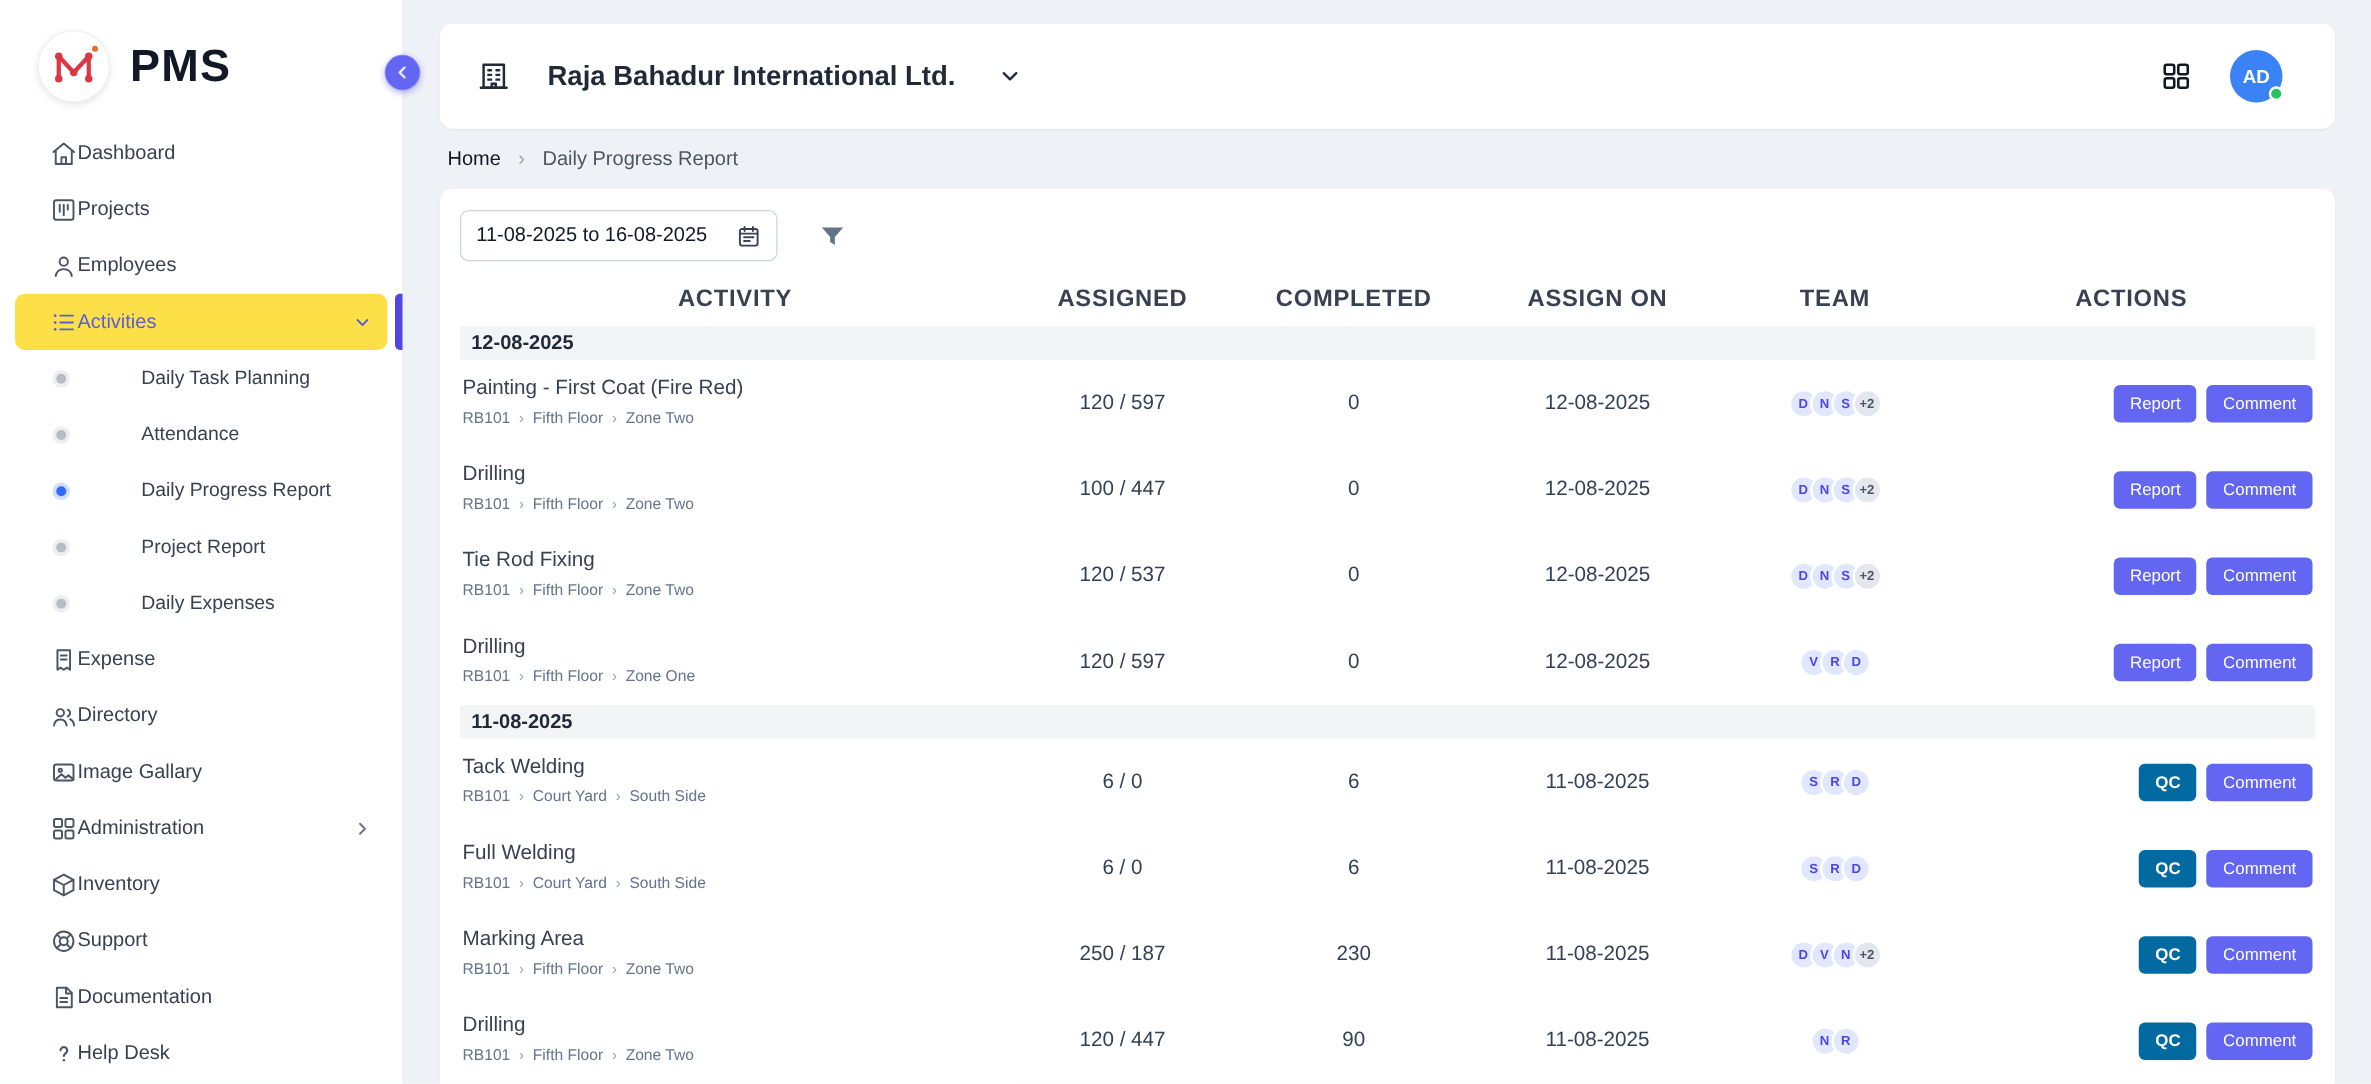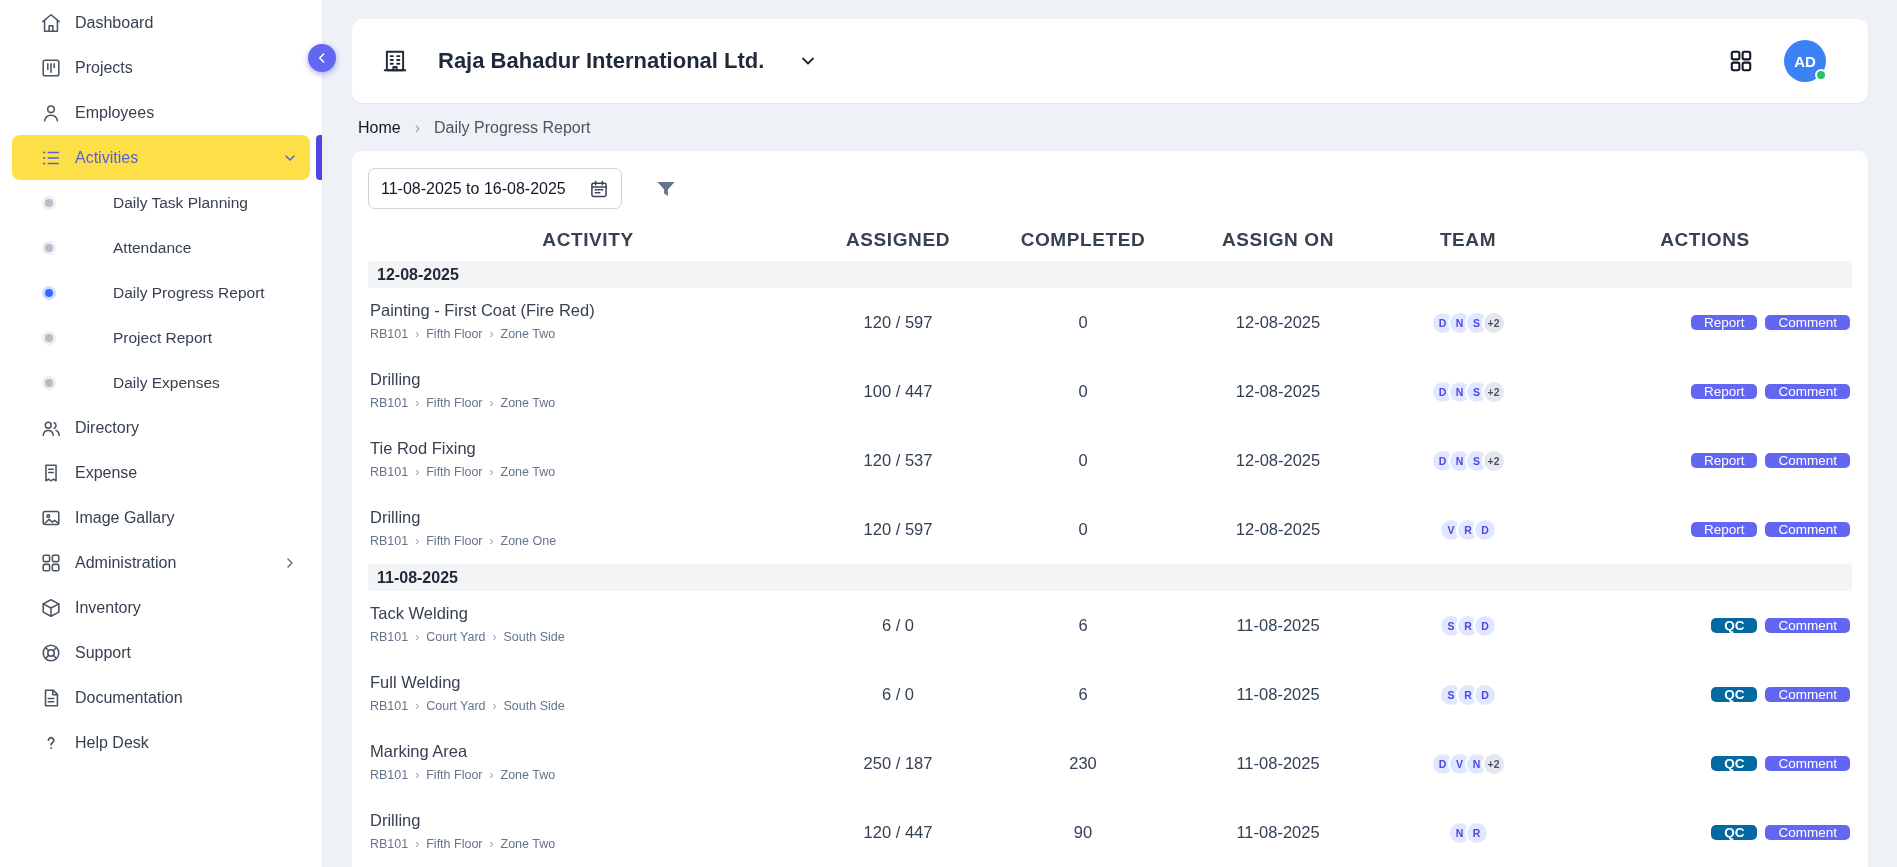--- a/index.html
+++ b/index.html
@@ -13,21 +13,21 @@
   .logo-badge svg { width:44px; height:44px; }
   .logo-text { font-size:36px; font-weight:700; color:#111827; letter-spacing:1px; }
 
   .collapse-btn { position:fixed; left:308px; top:44px; width:28px; height:28px; border-radius:50%; background:#6366f1; border:none; color:#fff; z-index:30; display:flex; align-items:center; justify-content:center; cursor:pointer; box-shadow:0 2px 6px rgba(79,70,229,.45); }
   .collapse-btn svg { width:16px; height:16px; }
 
   .nav { position:relative; padding-bottom:6px; }
   .nav-item { display:flex; align-items:center; height:45px; margin:0 12px; padding:0 12px 0 28px; border-radius:8px; font-size:16px; color:#374151; cursor:pointer; }
   .nav-item .nav-icon { width:22px; height:22px; color:#4b5563; flex:0 0 22px; display:flex; align-items:center; justify-content:center; }
   .nav-item .nav-icon svg { width:22px; height:22px; }
-  .nav-item .nav-label { margin-left:13px; white-space:nowrap; }
+  .nav-item .nav-label { white-space:nowrap; }
   .nav-item .nav-chev { margin-left:auto; width:16px; height:16px; color:#6b7280; display:flex; }
   .nav-item .nav-chev svg { width:16px; height:16px; }
   .nav-item.active { background:#fde047; color:#5a5fd8; }
   .nav-item.active .nav-icon, .nav-item.active .nav-chev { color:#5a5fd8; }
   .active-bar { position:absolute; right:0; width:6px; height:45px; background:#4f46e5; border-radius:4px 0 0 4px; }
 
   .nav-sub { display:flex; align-items:center; height:45px; padding-left:45px; font-size:15.5px; color:#374151; cursor:pointer; }
   .sub-dot { width:8px; height:8px; border-radius:50%; background:#b7bcc6; box-shadow:0 0 0 3px rgba(183,188,198,.25); flex:0 0 8px; }
   .sub-dot.dot-active { background:#2f6bff; box-shadow:0 0 0 3px rgba(47,107,255,.22); }
   .nav-sub .sub-label { margin-left:60px; white-space:nowrap; }
@@ -69,28 +69,46 @@
   .cell-activity { height:100%; padding:12px 10px 0 2px; }
   .activity-title { font-size:16.5px; color:#374151; line-height:20px; white-space:nowrap; }
   .activity-path { margin-top:7px; font-size:12.5px; color:#64748b; display:flex; align-items:center; gap:7px; }
   .path-sep { color:#94a3b8; font-size:12px; }
   .cell-num { text-align:center; font-size:16.5px; color:#334155; }
   .cell-team { display:flex; align-items:center; justify-content:center; }
   .chip { width:24px; height:24px; border-radius:50%; background:#e0e7ff; color:#4f46e5; font-size:10.5px; font-weight:700; display:flex; align-items:center; justify-content:center; border:2px solid #fff; margin-left:-7px; cursor:default; }
   .chip:first-child { margin-left:0; }
   .chip.extra { background:#e4e7ee; color:#4b5563; }
   .cell-actions { display:flex; justify-content:flex-end; gap:8px; padding-right:2px; }
-  .btn { border:none; border-radius:5px; height:15px; padding:0 13px; color:#fff; font-size:13.5px; font-family:inherit; cursor:pointer; }
+  .btn { border:none; border-radius:5px; height:30px; padding:0 13px; color:#fff; font-size:13.5px; font-family:inherit; cursor:pointer; }
   .btn-report, .btn-comment { background:#6366f1; }
   .btn-qc { background:#0369a1; font-weight:700; }
 </style>
 </head>
 <body>
 
 <aside class="sidebar">
+  <div class="logo-row">
+    <div class="logo-badge">
+      <svg viewBox="0 0 44 44">
+        <g stroke="#d93844" stroke-width="3.4" stroke-linecap="round" fill="none">
+          <path d="M10 32V14M10 14l12 13M34 14L22 27M34 14v18"></path>
+        </g>
+        <g fill="#d93844">
+          <circle cx="10" cy="32" r="3"></circle>
+            <circle cx="10" cy="14" r="3"></circle>
+            <circle cx="22" cy="27" r="3"></circle>
+            <circle cx="34" cy="14" r="3"></circle>
+            <circle cx="34" cy="32" r="3"></circle>
+        </g>
+        <circle cx="39" cy="8" r="2.4" fill="#f26722"></circle>
+      </svg>
+    </div>
+    <div class="logo-text">PMS</div>
+  </div>
   <nav class="nav">
       <div class="nav-item">
         <span class="nav-icon">
           <svg viewBox="0 0 24 24" fill="none" stroke="currentColor" stroke-width="1.7" stroke-linecap="round" stroke-linejoin="round">
             <path d="M3 10.5L12 3l9 7.5"></path>
             <path d="M5 9.5V21h14V9.5"></path>
             <path d="M10 21v-6h4v6"></path>
           </svg>
         </span>
         <span class="nav-label">Dashboard</span>
@@ -148,35 +166,35 @@
         <span class="sub-dot"></span>
         <span class="sub-label">Project Report</span>
       </div>
       <div class="nav-sub">
         <span class="sub-dot"></span>
         <span class="sub-label">Daily Expenses</span>
       </div>
       <div class="nav-item">
         <span class="nav-icon">
           <svg viewBox="0 0 24 24" fill="none" stroke="currentColor" stroke-width="1.7" stroke-linecap="round" stroke-linejoin="round">
+            <path d="M6.5 3.5h11V20.5l-2.75-1.8-2.75 1.8-2.75-1.8-2.75 1.8z"></path>
+            <path d="M9.5 8h5M9.5 11.5h5"></path>
+          </svg>
+        </span>
+        <span class="nav-label">Expense</span>
+      </div>
+      <div class="nav-item">
+        <span class="nav-icon">
+          <svg viewBox="0 0 24 24" fill="none" stroke="currentColor" stroke-width="1.7" stroke-linecap="round" stroke-linejoin="round">
             <circle cx="9" cy="9" r="3.2"></circle>
             <path d="M3.5 20c.5-3.5 2.7-5.2 5.5-5.2s5 1.7 5.5 5.2"></path>
             <path d="M15.5 6.3a3.2 3.2 0 010 5.9M17.5 14.6c2 .7 3.2 2.5 3.5 5.4"></path>
           </svg>
         </span>
         <span class="nav-label">Directory</span>
-      </div>
-      <div class="nav-item">
-        <span class="nav-icon">
-          <svg viewBox="0 0 24 24" fill="none" stroke="currentColor" stroke-width="1.7" stroke-linecap="round" stroke-linejoin="round">
-            <path d="M6.5 3.5h11V20.5l-2.75-1.8-2.75 1.8-2.75-1.8-2.75 1.8z"></path>
-            <path d="M9.5 8h5M9.5 11.5h5"></path>
-          </svg>
-        </span>
-        <span class="nav-label">Expense</span>
       </div>
       <div class="nav-item">
         <span class="nav-icon">
           <svg viewBox="0 0 24 24" fill="none" stroke="currentColor" stroke-width="1.7" stroke-linecap="round" stroke-linejoin="round">
             <rect x="3.5" y="5" width="17" height="14" rx="2"></rect>
             <circle cx="9" cy="10" r="1.4"></circle>
             <path d="M5.5 17.5l4.5-4 3.5 3 2.5-2 4.5 3.5"></path>
           </svg>
         </span>
         <span class="nav-label">Image Gallary</span>

